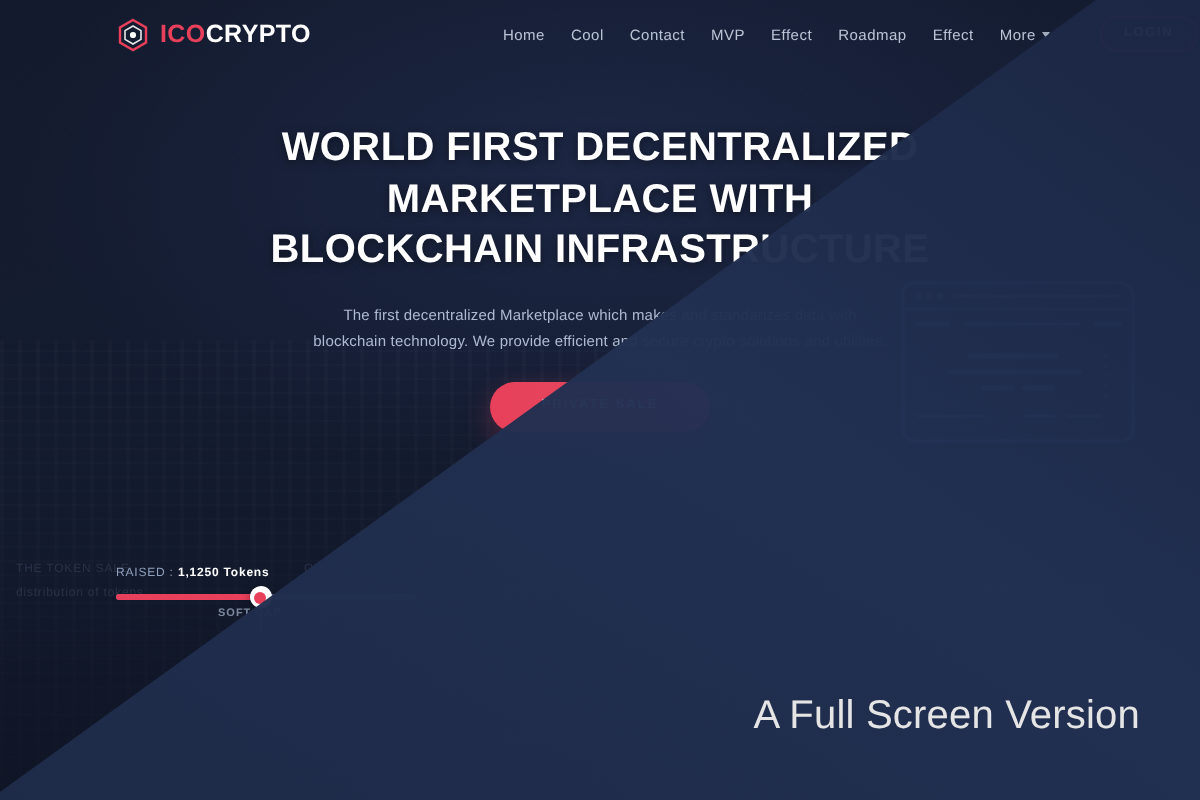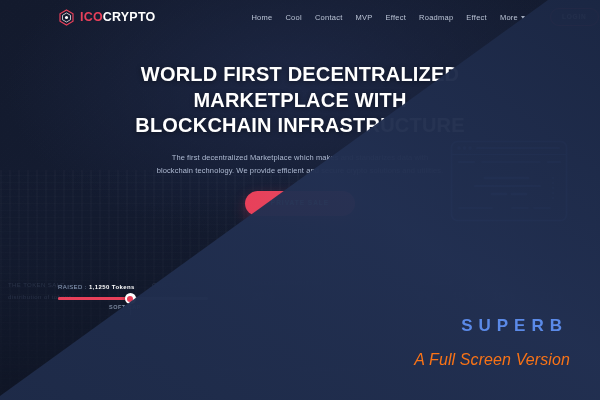--- a/index.html
+++ b/index.html
@@ -293,26 +293,25 @@
   .promo-kicker {
     color: #5b8ae8;
     font-size: 17px;
     font-weight: bold;
     letter-spacing: 6px;
     line-height: 1;
     margin-bottom: 15px;
     padding-right: 2px;
   }
   .promo-line {
-    color: #f97316;
-    font-size: 16px;
+    color: #e5e5e5;
+    font-size: 20px;
     line-height: 1.42;
     letter-spacing: .1px;
     white-space: nowrap;
-    font-style: italic;
   }
 </style>
 </head>
 <body>
 
 <div id="stage">
 
   <div class="bg-base"></div>
   <div class="bg-city"></div>
   <div class="bg-noise"></div>
@@ -412,17 +411,16 @@
       <linearGradient id="ovg" x1="0" y1="1" x2="1" y2="0">
         <stop offset="0%" stop-color="#1e2b49"></stop>
         <stop offset="55%" stop-color="#223052"></stop>
         <stop offset="100%" stop-color="#1b2744"></stop>
       </linearGradient>
     </defs>
     <polygon points="548,0 600,0 600,400 0,400 0,396" fill="url(#ovg)" opacity="0.97"></polygon>
   </svg>
 
   <div class="promo">
-    <div class="promo-kicker">SUPERB</div>
     <div class="promo-line">A Full Screen Version</div>
   </div>
 
 </div>
 
 </body></html>

